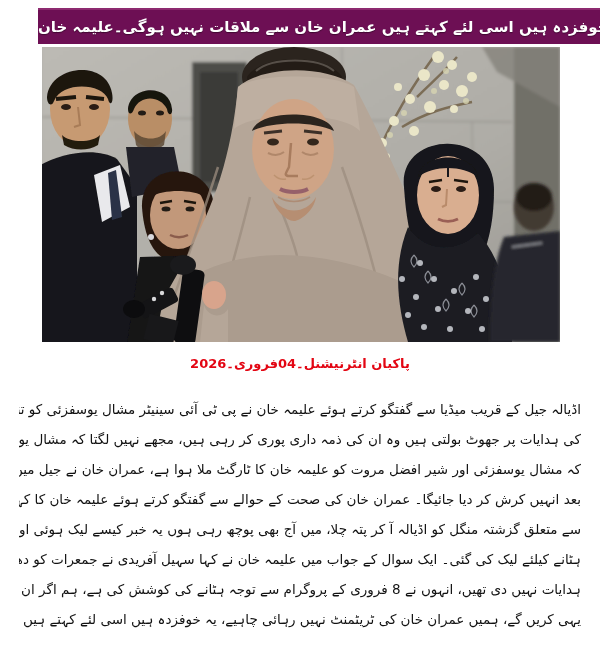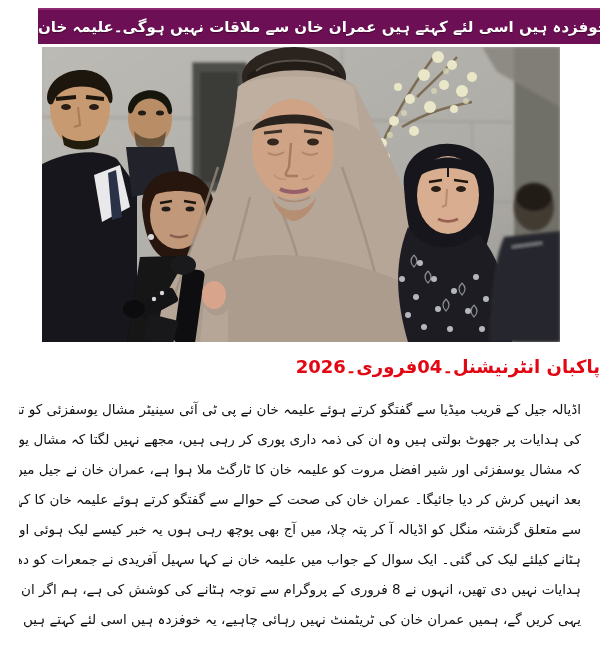--- a/index.html
+++ b/index.html
@@ -25,22 +25,22 @@
 
   
   .photo{
     position:absolute;top:47px;left:42px;width:518px;height:295px;margin:0;
     overflow:hidden;background:#b3b1ac;
   }
   .photo svg{display:block;width:518px;height:295px;}
 
   
   .caption{
-    position:absolute;top:356px;left:0;width:600px;text-align:right;
-    direction:rtl;color:#e30613;font-size:18px;font-weight:bold;
+    position:absolute;top:356px;left:0;width:600px;text-align:center;
+    direction:rtl;color:#e30613;font-size:13px;font-weight:bold;
   }
 
   
   .article{position:absolute;top:394px;left:19px;width:562px;}
   .article .line{
     direction:rtl;text-align:justify;text-align-last:justify;
     font-size:13.5px;line-height:30px;color:#121212;height:30px;overflow:hidden;
     white-space:nowrap;
   }
   .article .line.last{text-align:center;text-align-last:center;}

